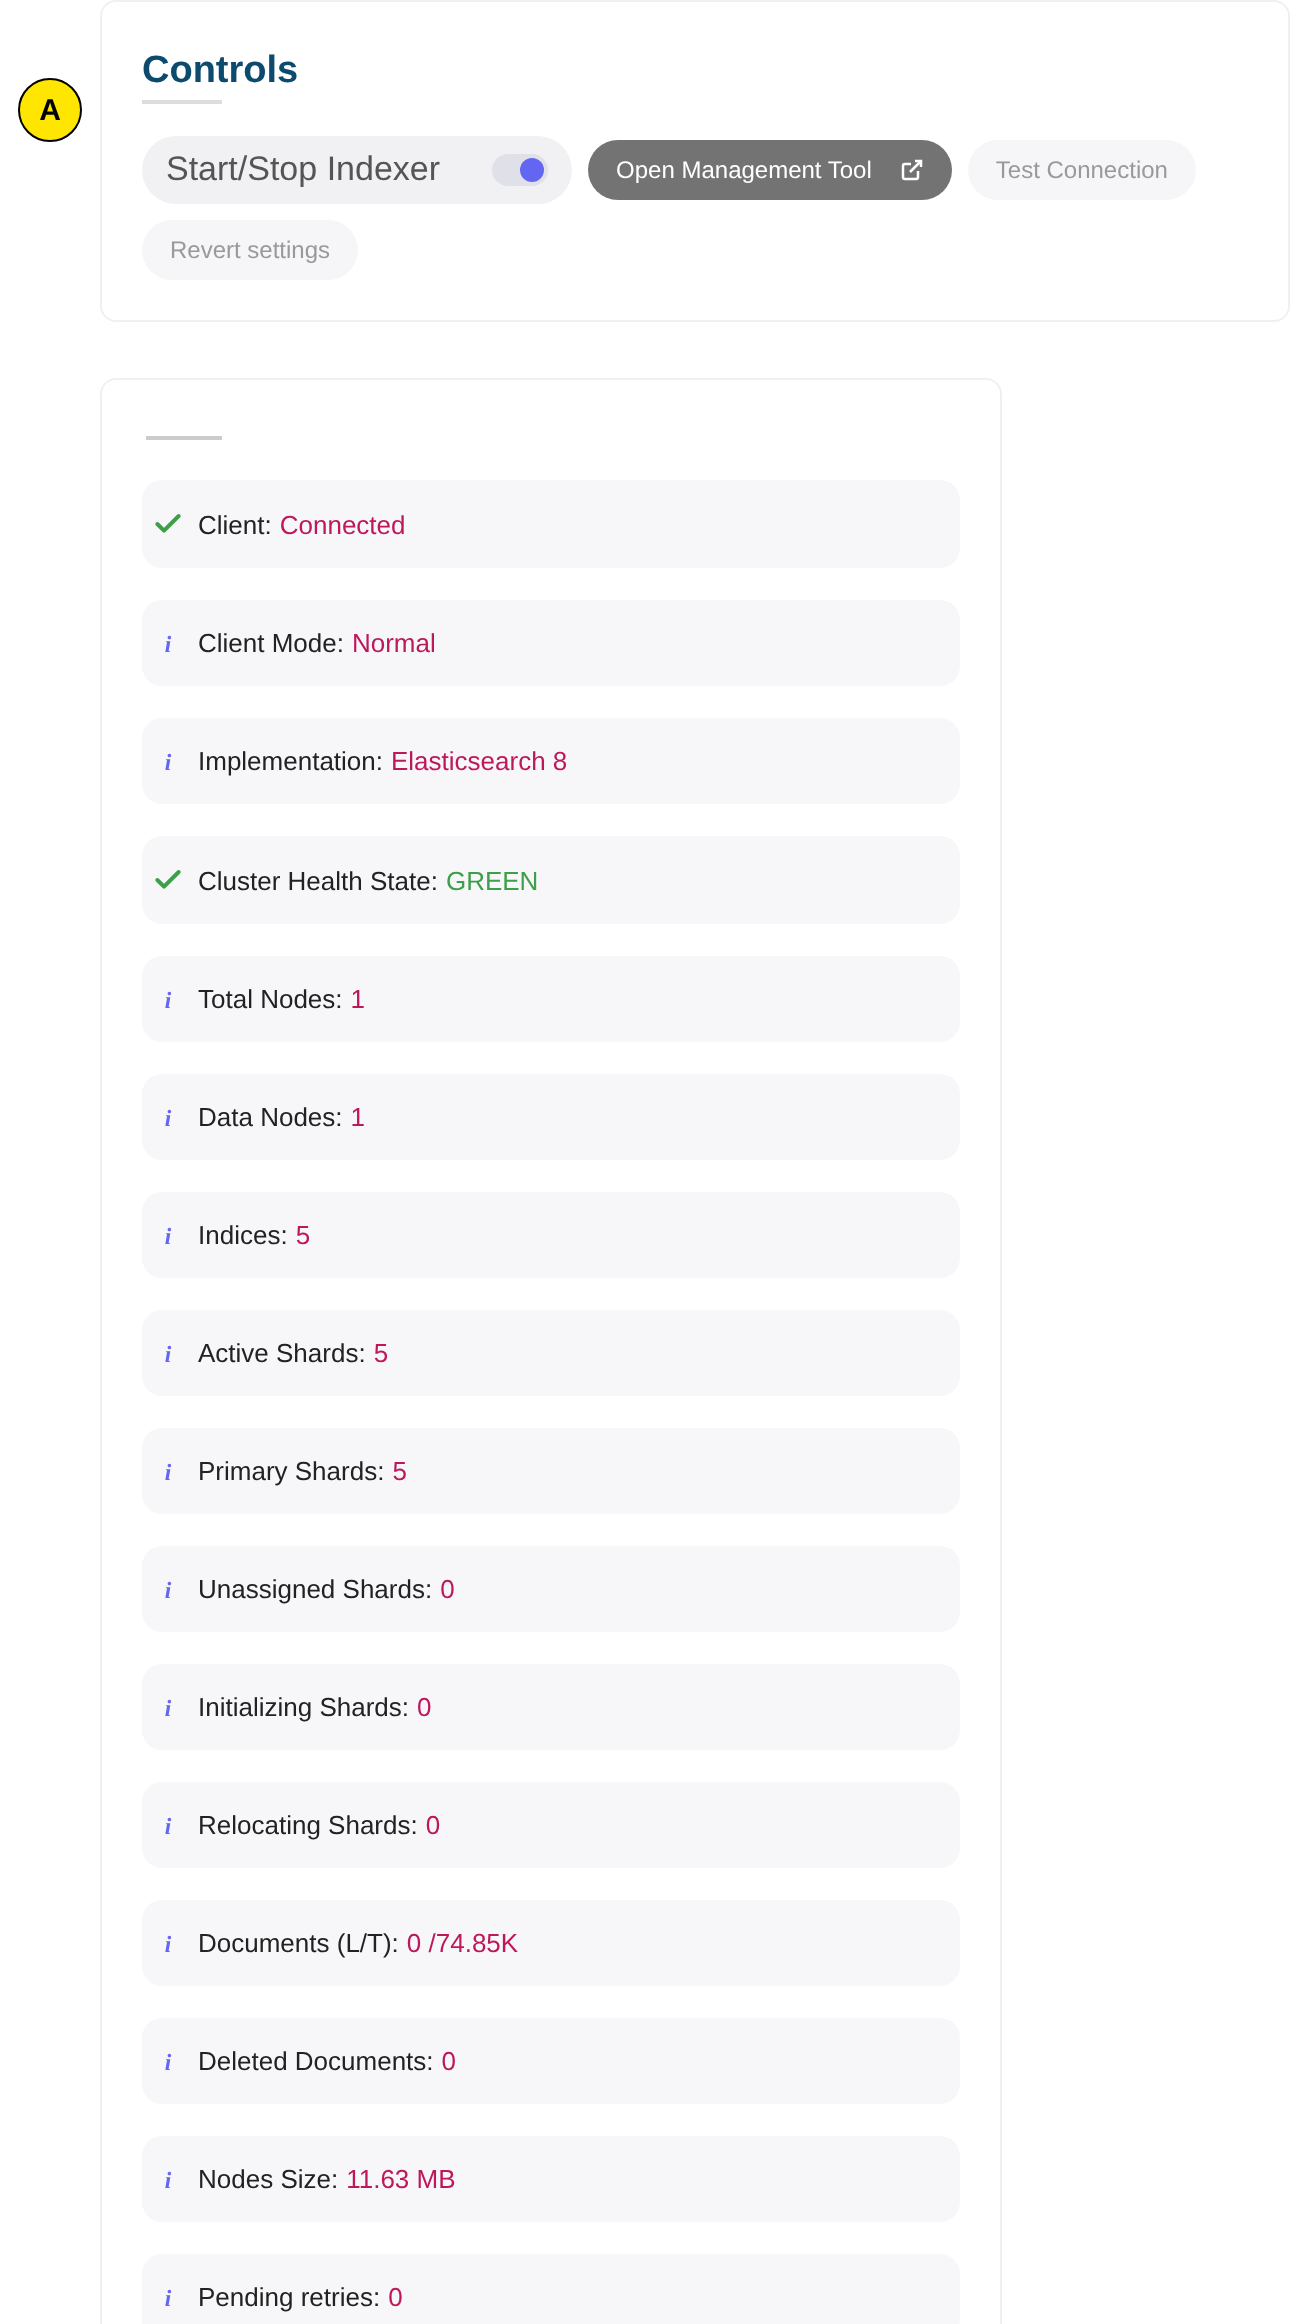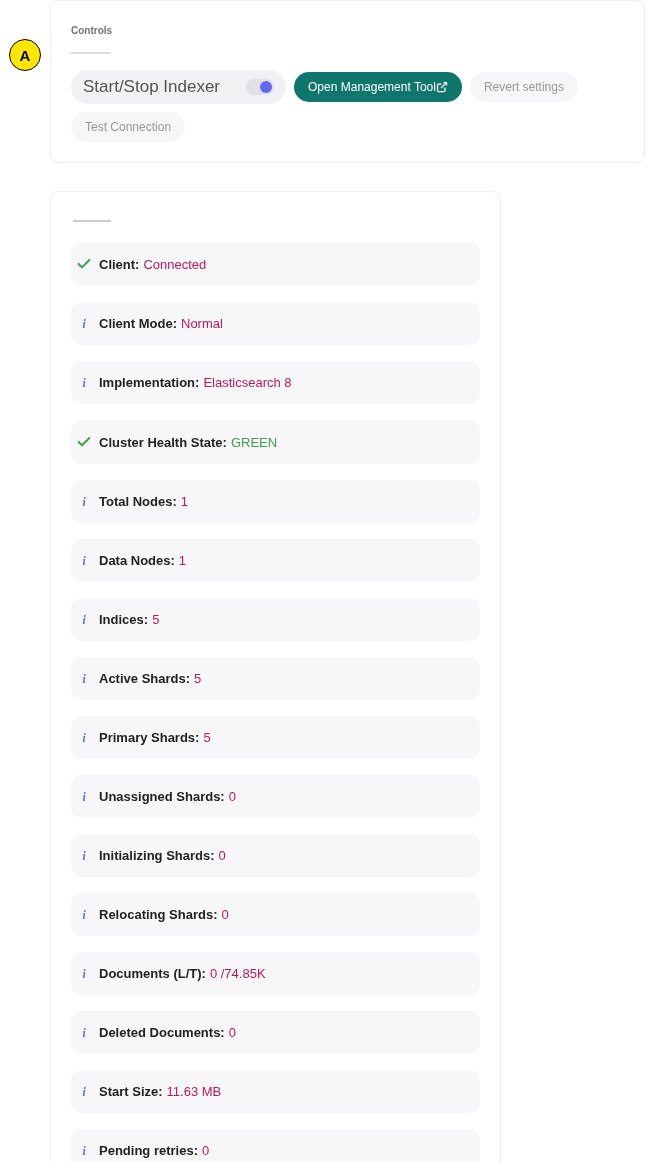--- a/index.html
+++ b/index.html
@@ -31,24 +31,24 @@
       border-radius: 50%;
       display: flex;
       align-items: center;
       justify-content: center;
       font-weight: bold;
       font-size: 15px;
       color: #000;
       border: 1px solid #000;
     }
     .section-title {
-      font-size: 10px;
+      font-size: 19px;
       font-weight: 600;
-      color: #737373;
-      margin-bottom: 16px;
+      color: #0c4a6e;
+      margin-bottom: 3px;
     }
     .title-underline {
       width: 40px;
       height: 2px;
       background: #ddd;
       margin-bottom: 16px;
     }
     .controls-row {
       display: flex;
       align-items: center;
@@ -77,29 +77,29 @@
     .toggle-knob {
       width: 12px;
       height: 12px;
       background: #6366f1;
       border-radius: 50%;
       position: absolute;
       right: 2px;
       top: 2px;
     }
     .primary-btn {
-      background: #0f766e;
+      background: #737373;
       color: #ffffff;
       border: none;
       border-radius: 18px;
       padding: 8px 14px;
       font-size: 12px;
       display: flex;
       align-items: center;
-      gap: 0;
+      gap: 14px;
       cursor: pointer;
     }
     .secondary-btn {
       background: #f6f6f8;
       color: #999;
       border: none;
       border-radius: 18px;
       padding: 8px 14px;
       font-size: 12px;
       cursor: pointer;
@@ -152,21 +152,21 @@
       display: flex;
       align-items: center;
       justify-content: center;
       margin-left: 2px;
       margin-right: 4px;
       flex-shrink: 0;
     }
     .health-label {
       font-size: 13px;
       color: #222;
-      font-weight: 700;
+      font-weight: 400;
       margin-right: 4px;
     }
     .health-value {
       font-size: 13px;
       color: #be185d;
       font-weight: 500;
     }
     .health-value.green {
       color: #3d9f4a;
     }
@@ -188,22 +188,22 @@
     <button class="primary-btn">
       <span>Open Management Tool</span>
       <span class="external-icon">
         <svg viewBox="0 0 24 24" width="12" height="12" fill="none" stroke="#ffffff" stroke-width="2.5">
           <path d="M18 13v6a2 2 0 0 1-2 2H5a2 2 0 0 1-2-2V8a2 2 0 0 1 2-2h6"></path>
           <polyline points="15 3 21 3 21 9"></polyline>
           <line x1="10" y1="14" x2="21" y2="3"></line>
         </svg>
       </span>
     </button>
+    <button class="secondary-btn">Test Connection</button>
     <button class="secondary-btn">Revert settings</button>
-    <button class="secondary-btn">Test Connection</button>
   </div>
 </div>
 
 <div class="health-panel">
   <div class="health-underline"></div>
   <div id="health-list">
       <div class="health-item">
         <span class="health-icon">
           <svg viewBox="0 0 24 24" width="16" height="16" fill="none" stroke="#3d9f4a" stroke-width="3" stroke-linecap="round" stroke-linejoin="round">
             <polyline points="20 6 9 17 4 12"></polyline>
@@ -328,21 +328,21 @@
         </span>
         <span class="health-label">Deleted Documents:</span>
         <span class="health-value">0</span>
       </div>
       <div class="health-item">
         <span class="health-icon">
           <svg viewBox="0 0 24 24" width="14" height="14">
             <text x="12" y="19" font-family="Georgia, serif" font-size="20" font-weight="bold" font-style="italic" fill="#6366f1" text-anchor="middle">i</text>
           </svg>
         </span>
-        <span class="health-label">Start Size:</span>
+        <span class="health-label">Nodes Size:</span>
         <span class="health-value">11.63 MB</span>
       </div>
       <div class="health-item">
         <span class="health-icon">
           <svg viewBox="0 0 24 24" width="14" height="14">
             <text x="12" y="19" font-family="Georgia, serif" font-size="20" font-weight="bold" font-style="italic" fill="#6366f1" text-anchor="middle">i</text>
           </svg>
         </span>
         <span class="health-label">Pending retries:</span>
         <span class="health-value">0</span>

